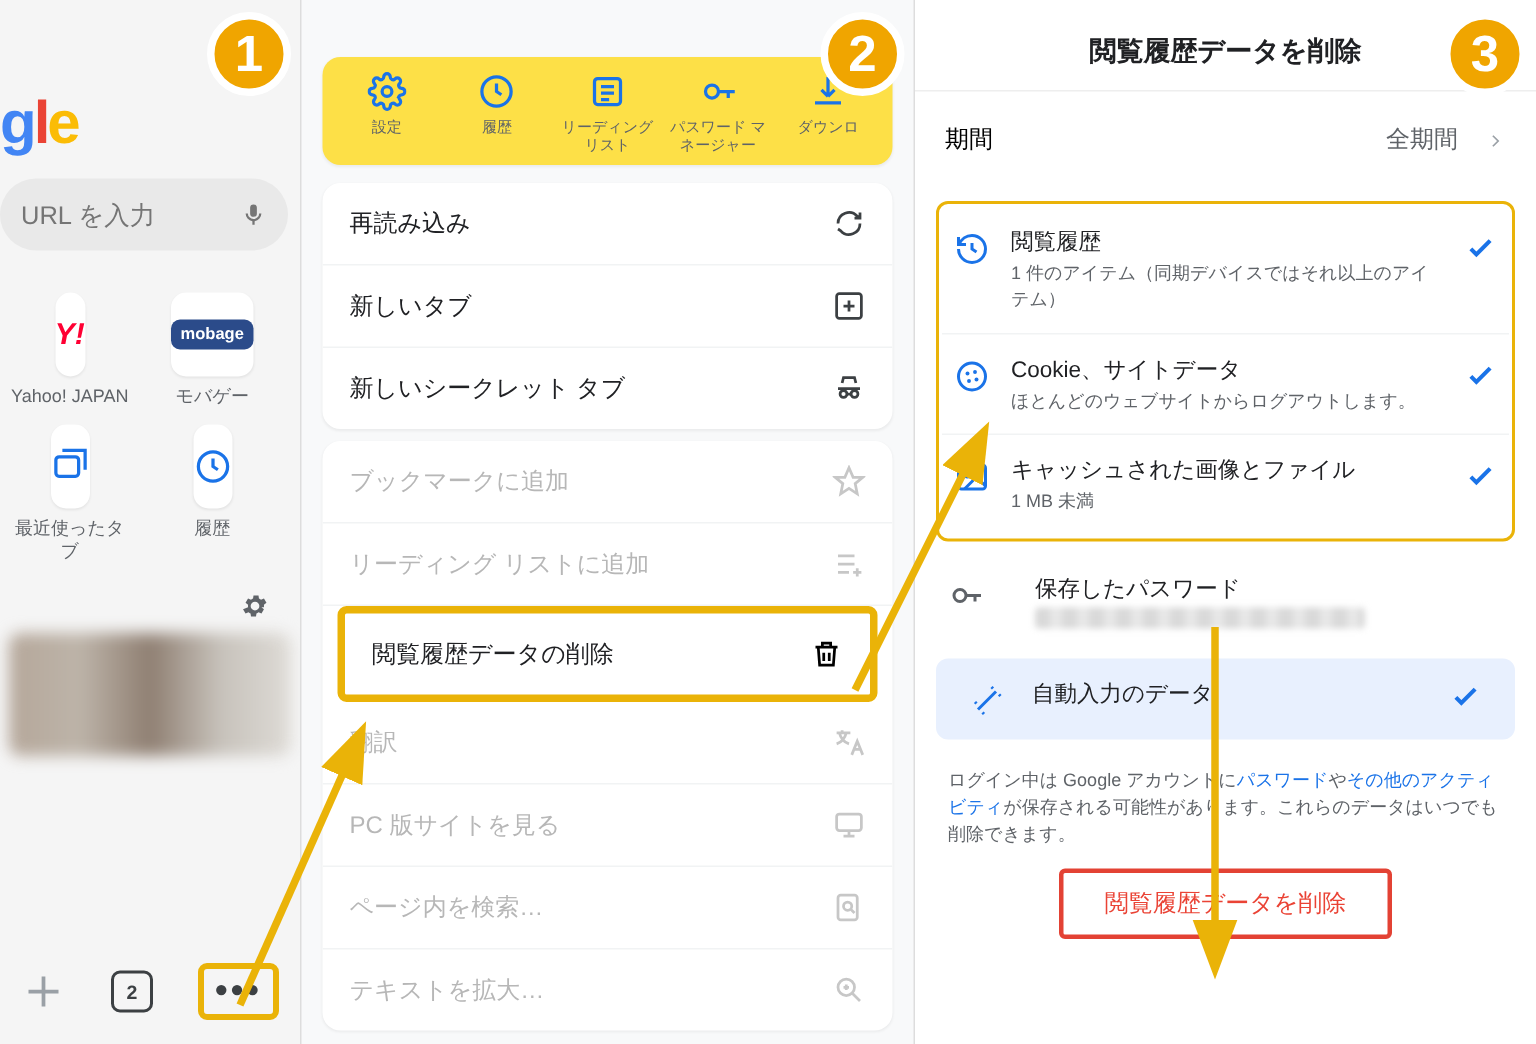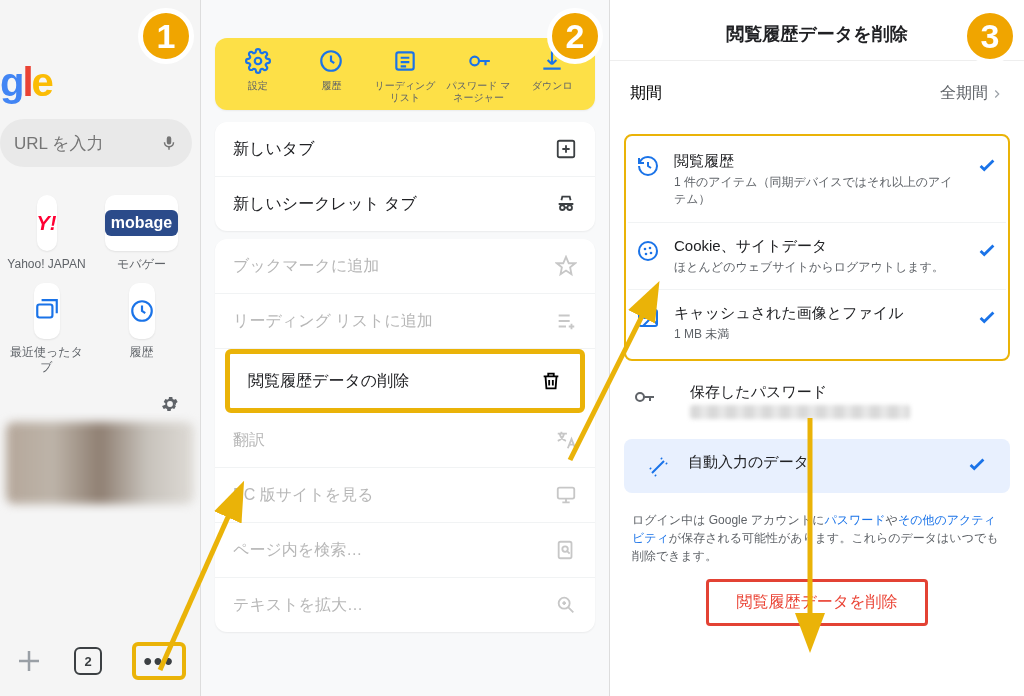--- a/index.html
+++ b/index.html
@@ -47,21 +47,21 @@
 .p2-row { display: flex; align-items: center; justify-content: space-between; padding: 16px 18px; font-size: 16px; color: #202124; border-bottom: 1px solid #f1f3f4; }
 .p2-row:last-child { border-bottom: none; }
 .p2-row.disabled { color: #b7b7b7; }
 .p2-row svg { width: 22px; height: 22px; color: #3c4043; flex-shrink: 0; }
 .p2-row.disabled svg { color: #c7c7c7; }
 .p2-highlight { border: 5px solid #eab308; border-radius: 6px; margin: 0 10px; }
 
 
 .p3-header { text-align: center; padding: 22px 0 14px; font-size: 18px; font-weight: 700; color: #202124; border-bottom: 1px solid #eee; }
 .p3-period { display: flex; justify-content: space-between; padding: 22px 20px; font-size: 16px; align-items: center; }
-.p3-period-val { color: #5f6368; display: flex; align-items: center; gap: 2px; }
+.p3-period-val { color: #5f6368; display: flex; align-items: center; gap: 18px; }
 .p3-checkgroup { margin: 8px 14px; border: 2px solid #eab308; border-radius: 8px; padding: 2px; }
 .p3-checkrow { display: flex; align-items: flex-start; padding: 14px 8px; gap: 14px; border-bottom: 1px solid #f1f3f4; }
 .p3-checkrow:last-child { border-bottom: none; }
 .p3-checkrow .lefticon { width: 24px; height: 24px; color: #1a73e8; flex-shrink: 0; margin-top: 2px; }
 .p3-checkrow .texts { flex: 1; }
 .p3-checkrow .title { font-size: 15px; color: #202124; margin-bottom: 3px; }
 .p3-checkrow .sub { font-size: 12px; color: #5f6368; line-height: 1.4; }
 .p3-checkrow .check { width: 22px; height: 22px; color: #1a73e8; flex-shrink: 0; margin-top: 2px; }
 
 .p3-plainrow { display: flex; align-items: flex-start; padding: 14px 22px; gap: 18px; }
@@ -98,21 +98,21 @@
 
   <div class="p1-grid">
     <div class="p1-tile-col">
       <div class="p1-tile">
         <span style="font-weight:800;color:#ff0033;font-size:20px;font-style:italic;">Y!</span>
       </div>
       <div class="p1-tile-label">Yahoo! JAPAN</div>
     </div>
     <div class="p1-tile-col">
       <div class="p1-tile">
-        <span style="background:#2b4b8a;color:#fff;border-radius:6px;padding:4px 6px;font-size:16px;font-weight:700;">mobage</span>
+        <span style="background:#2b4b8a;color:#fff;border-radius:6px;padding:4px 6px;font-size:11px;font-weight:700;">mobage</span>
       </div>
       <div class="p1-tile-label">モバゲー</div>
     </div>
     <div class="p1-tile-col">
       <div class="p1-tile">
         <svg width="26" height="26" viewBox="0 0 24 24" fill="none" stroke="#1a73e8" stroke-width="2">
             <rect x="3" y="6" width="14" height="12" rx="2"></rect>
             <path d="M7 2h14v12"></path>
           </svg>
       </div>
@@ -180,20 +180,26 @@
     </div>
     <div class="p2-topitem">
       <svg viewBox="0 0 24 24" fill="none" stroke="currentColor" stroke-width="2">
           <path d="M12 3v12m0 0l-4-4m4 4l4-4M4 19h16"></path>
         </svg>
       <div class="p2-toplabel">ダウンロ</div>
     </div>
   </div>
 
   <div class="p2-card">
+    <div class="p2-row">
+      <span>再読み込み</span>
+      <svg viewBox="0 0 24 24" fill="none" stroke="currentColor" stroke-width="2">
+          <path d="M4 12a8 8 0 0114-5.3L20 8M20 4v4h-4M20 12a8 8 0 01-14 5.3L4 16"></path>
+        </svg>
+    </div>
     <div class="p2-row">
       <span>新しいタブ</span>
       <svg viewBox="0 0 24 24" fill="none" stroke="currentColor" stroke-width="2">
           <rect x="3" y="3" width="18" height="18" rx="2"></rect>
           <path d="M12 8v8M8 12h8"></path>
         </svg>
     </div>
     <div class="p2-row">
       <span>新しいシークレット タブ</span>
       <svg viewBox="0 0 24 24" fill="none" stroke="currentColor" stroke-width="2">

